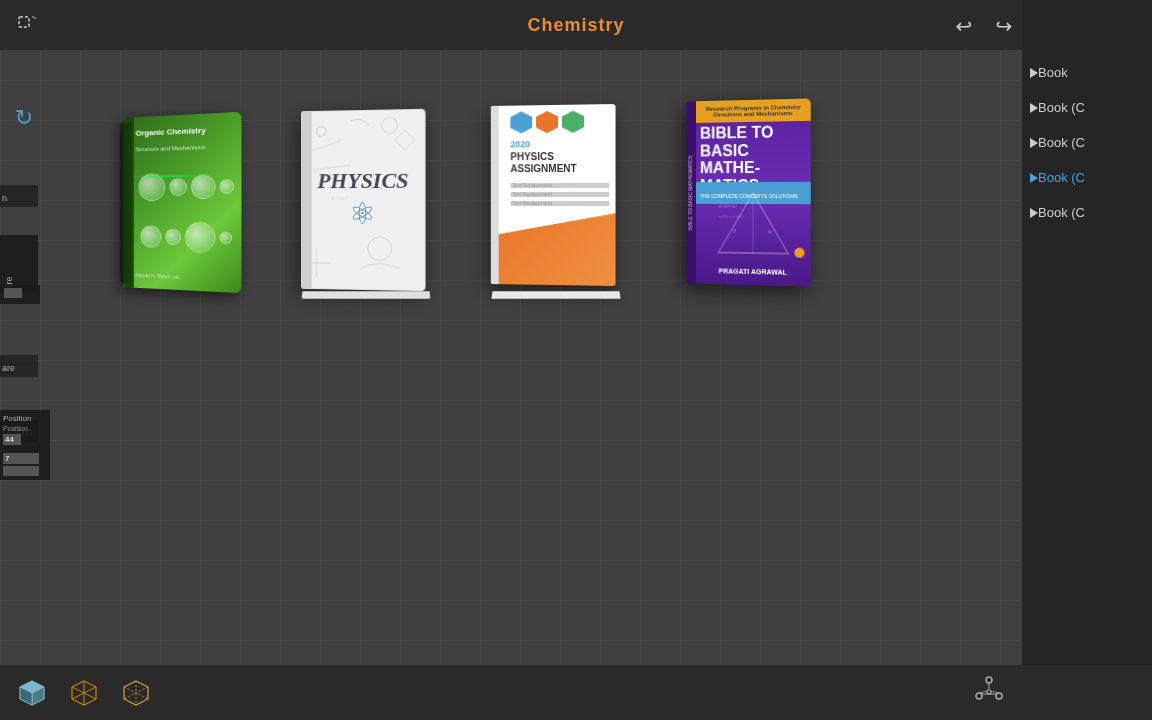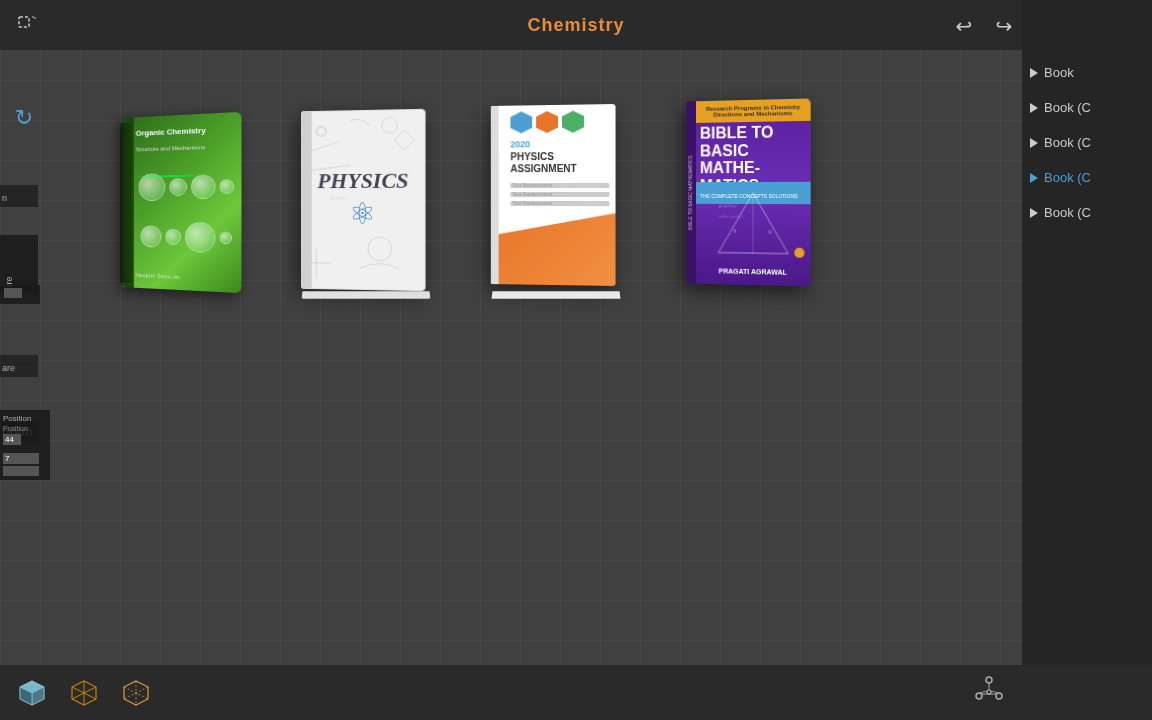--- a/index.html
+++ b/index.html
@@ -92,21 +92,20 @@
       z-index: 10;
       padding-top: 55px;
     }
     .right-panel-item {
       display: flex;
       align-items: center;
       padding: 10px 8px;
       color: #ccc;
       font-size: 13px;
       cursor: pointer;
-      gap: 6px;
     }
     .right-panel-item.active {
       color: #4a9fd4;
     }
     .triangle {
       width: 0; height: 0;
       border-top: 5px solid transparent;
       border-bottom: 5px solid transparent;
       border-left: 8px solid currentColor;
       flex-shrink: 0;

